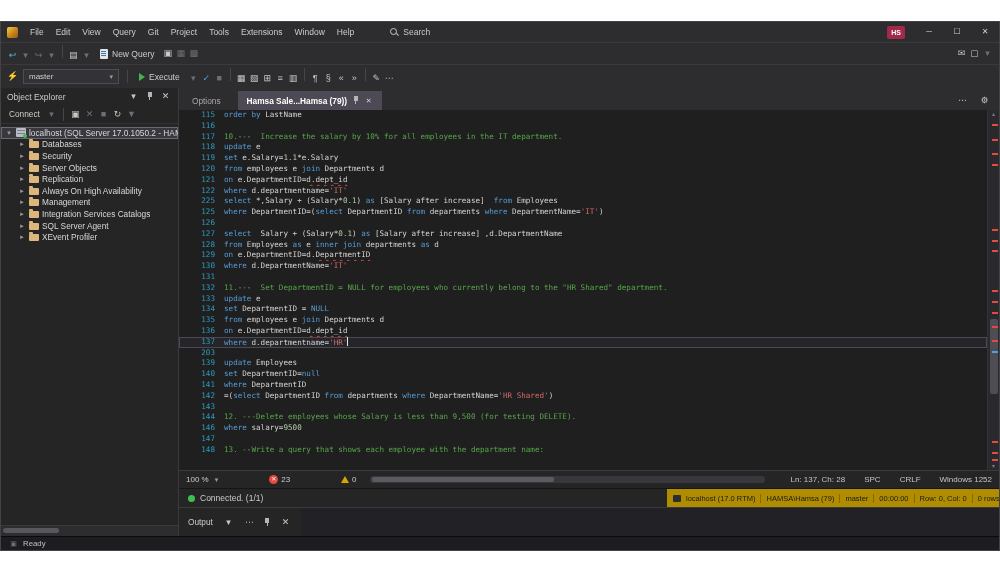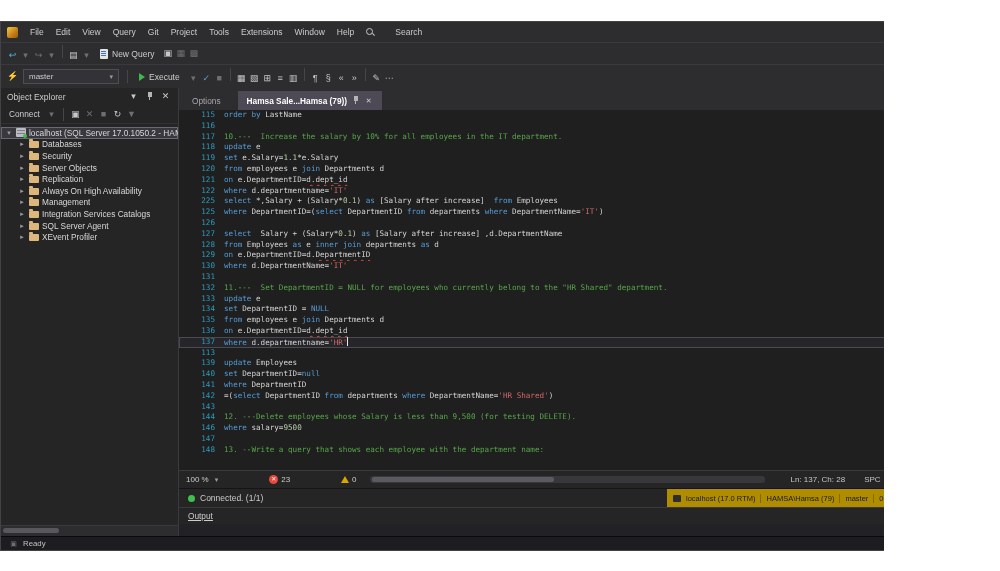--- a/index.html
+++ b/index.html
@@ -1,24 +1,24 @@
 <!DOCTYPE html>
 <html><head>
 <meta charset="utf-8">
 <style>
   html,body{margin:0;padding:0;background:#ffffff;}
-  .screen{position:relative;width:884px;height:571px;background:#ffffff;overflow:hidden;font-family:"Liberation Sans",sans-serif;}
+  .screen{position:relative;width:1000px;height:571px;background:#ffffff;overflow:hidden;font-family:"Liberation Sans",sans-serif;}
   .window{position:absolute;left:0;top:21px;width:1000px;height:530px;background:#2d2d30;border:1px solid #434346;box-sizing:border-box;display:flex;flex-direction:column;font-size:8.5px;color:#cccccc;}
 
   
   .titlebar{flex:0 0 20px;display:flex;align-items:center;padding-left:6px;background:#2d2d30;}
   .app-icon{width:11px;height:11px;margin-right:6px;border-radius:2px;background:linear-gradient(135deg,#f2d03e,#c9821c 55%,#8e5f11);flex:0 0 11px;}
   .menubar{display:flex;}
   .menu-item{padding:0 6px;line-height:20px;white-space:nowrap;}
-  .search{display:flex;align-items:center;gap:20px;margin-left:6px;color:#c8c8c8;}
+  .search{display:flex;align-items:center;gap:4px;margin-left:30px;color:#c8c8c8;}
   .mag{width:9px;height:9px;position:relative;display:inline-block;}
   .mag::before{content:'';position:absolute;left:0;top:0;width:5px;height:5px;border:1px solid #c8c8c8;border-radius:50%;}
   .mag::after{content:'';position:absolute;left:6px;top:6px;width:3px;height:1px;background:#c8c8c8;transform:rotate(45deg);}
   .title-spacer{flex:1;}
   .user-badge{width:18px;height:13px;background:#a1294b;color:#fff;font-size:7px;font-weight:bold;text-align:center;line-height:13px;border-radius:2px;margin-right:10px;}
   .win-controls{display:flex;height:20px;}
   .win-btn{width:28px;text-align:center;line-height:20px;font-size:8px;color:#cfcfcf;}
 
   
   .toolbar{display:flex;align-items:center;border-top:1px solid #3a3a3e;padding:0 5px;gap:1px;background:#2d2d30;}
@@ -110,21 +110,21 @@
   
   .connbar{flex:0 0 18px;display:flex;align-items:stretch;background:#252526;border-top:1px solid #151515;}
   .conn-left{display:flex;align-items:center;gap:5px;padding:0 9px;flex:1;min-width:0;}
   .conn-dot{width:7px;height:7px;border-radius:50%;background:#3fbf4f;flex:0 0 7px;}
   .conn-right{flex:0 0 332px;background:#b08d00;color:#1a1a1a;display:flex;align-items:center;font-size:7.5px;overflow:hidden;white-space:nowrap;}
   .conn-srv-ico{width:8px;height:7px;background:#2d2d30;margin-left:6px;border-radius:1px;flex:0 0 8px;}
   .conn-seg{padding:0 5px;border-left:1px solid rgba(0,0,0,0.25);}
   .conn-seg:first-of-type{border-left:none;}
 
   
-  .output{flex:0 0 28px;display:flex;flex-direction:column;background:#252526;border-top:1px solid #3a3a3e;text-decoration:underline;}
+  .output{flex:0 0 28px;display:flex;flex-direction:row;background:#252526;border-top:1px solid #3a3a3e;}
   .output-header{flex:0 0 16px;display:flex;align-items:center;padding:0 9px;gap:9px;}
   .output-title{flex:1;font-size:8.3px;}
   .output-body{flex:1;background:#222226;}
 
   
   .readybar{flex:0 0 13px;background:#1d1d21;display:flex;align-items:center;padding:0 8px;gap:5px;font-size:7.8px;color:#c0c0c0;border-top:1px solid #0a0a0a;}
 </style>
 </head>
 <body>
 
@@ -301,21 +301,21 @@
               <div class="line"><span class="ln">128</span><span class="code"><span class="sg-k">from</span><span class="sg-p"> Employees </span><span class="sg-k">as</span><span class="sg-p"> e </span><span class="sg-k">inner join</span><span class="sg-p"> departments </span><span class="sg-k">as</span><span class="sg-p"> d</span></span></div>
               <div class="line"><span class="ln">129</span><span class="code"><span class="sg-k">on</span><span class="sg-p"> e.DepartmentID=d.</span><span class="sg-u">DepartmentID</span></span></div>
               <div class="line"><span class="ln">130</span><span class="code"><span class="sg-k">where</span><span class="sg-p"> d.DepartmentName=</span><span class="sg-s">'IT'</span></span></div>
               <div class="line"><span class="ln">131</span><span class="code"></span></div>
               <div class="line"><span class="ln">132</span><span class="code"><span class="sg-c">11.---  Set DepartmentID = NULL for employees who currently belong to the "HR Shared" department.</span></span></div>
               <div class="line"><span class="ln">133</span><span class="code"><span class="sg-k">update</span><span class="sg-p"> e</span></span></div>
               <div class="line"><span class="ln">134</span><span class="code"><span class="sg-k">set</span><span class="sg-p"> DepartmentID = </span><span class="sg-k">NULL</span></span></div>
               <div class="line"><span class="ln">135</span><span class="code"><span class="sg-k">from</span><span class="sg-p"> employees e </span><span class="sg-k">join</span><span class="sg-p"> Departments d</span></span></div>
               <div class="line"><span class="ln">136</span><span class="code"><span class="sg-k">on</span><span class="sg-p"> e.DepartmentID=</span><span class="sg-u">d.dept_id</span></span></div>
               <div class="line current"><span class="ln">137</span><span class="code"><span class="sg-k">where</span><span class="sg-p"> d.departmentname=</span><span class="sg-s">'HR'</span><span class="caret"></span></span></div>
-              <div class="line"><span class="ln">113</span><span class="code"></span></div>
+              <div class="line"><span class="ln">203</span><span class="code"></span></div>
               <div class="line"><span class="ln">139</span><span class="code"><span class="sg-k">update</span><span class="sg-p"> Employees</span></span></div>
               <div class="line"><span class="ln">140</span><span class="code"><span class="sg-k">set</span><span class="sg-p"> DepartmentID=</span><span class="sg-k">null</span></span></div>
               <div class="line"><span class="ln">141</span><span class="code"><span class="sg-k">where</span><span class="sg-p"> DepartmentID</span></span></div>
               <div class="line"><span class="ln">142</span><span class="code"><span class="sg-p">=(</span><span class="sg-k">select</span><span class="sg-p"> DepartmentID </span><span class="sg-k">from</span><span class="sg-p"> departments </span><span class="sg-k">where</span><span class="sg-p"> DepartmentName=</span><span class="sg-s">'HR Shared'</span><span class="sg-p">)</span></span></div>
               <div class="line"><span class="ln">143</span><span class="code"></span></div>
               <div class="line"><span class="ln">144</span><span class="code"><span class="sg-c">12. ---Delete employees whose Salary is less than 9,500 (for testing DELETE).</span></span></div>
               <div class="line"><span class="ln">146</span><span class="code"><span class="sg-k">where</span><span class="sg-p"> salary=</span><span class="sg-n">9500</span></span></div>
               <div class="line"><span class="ln">147</span><span class="code"></span></div>
               <div class="line"><span class="ln">148</span><span class="code"><span class="sg-c">13. --Write a query that shows each employee with the department name:</span></span></div>
             </div>

